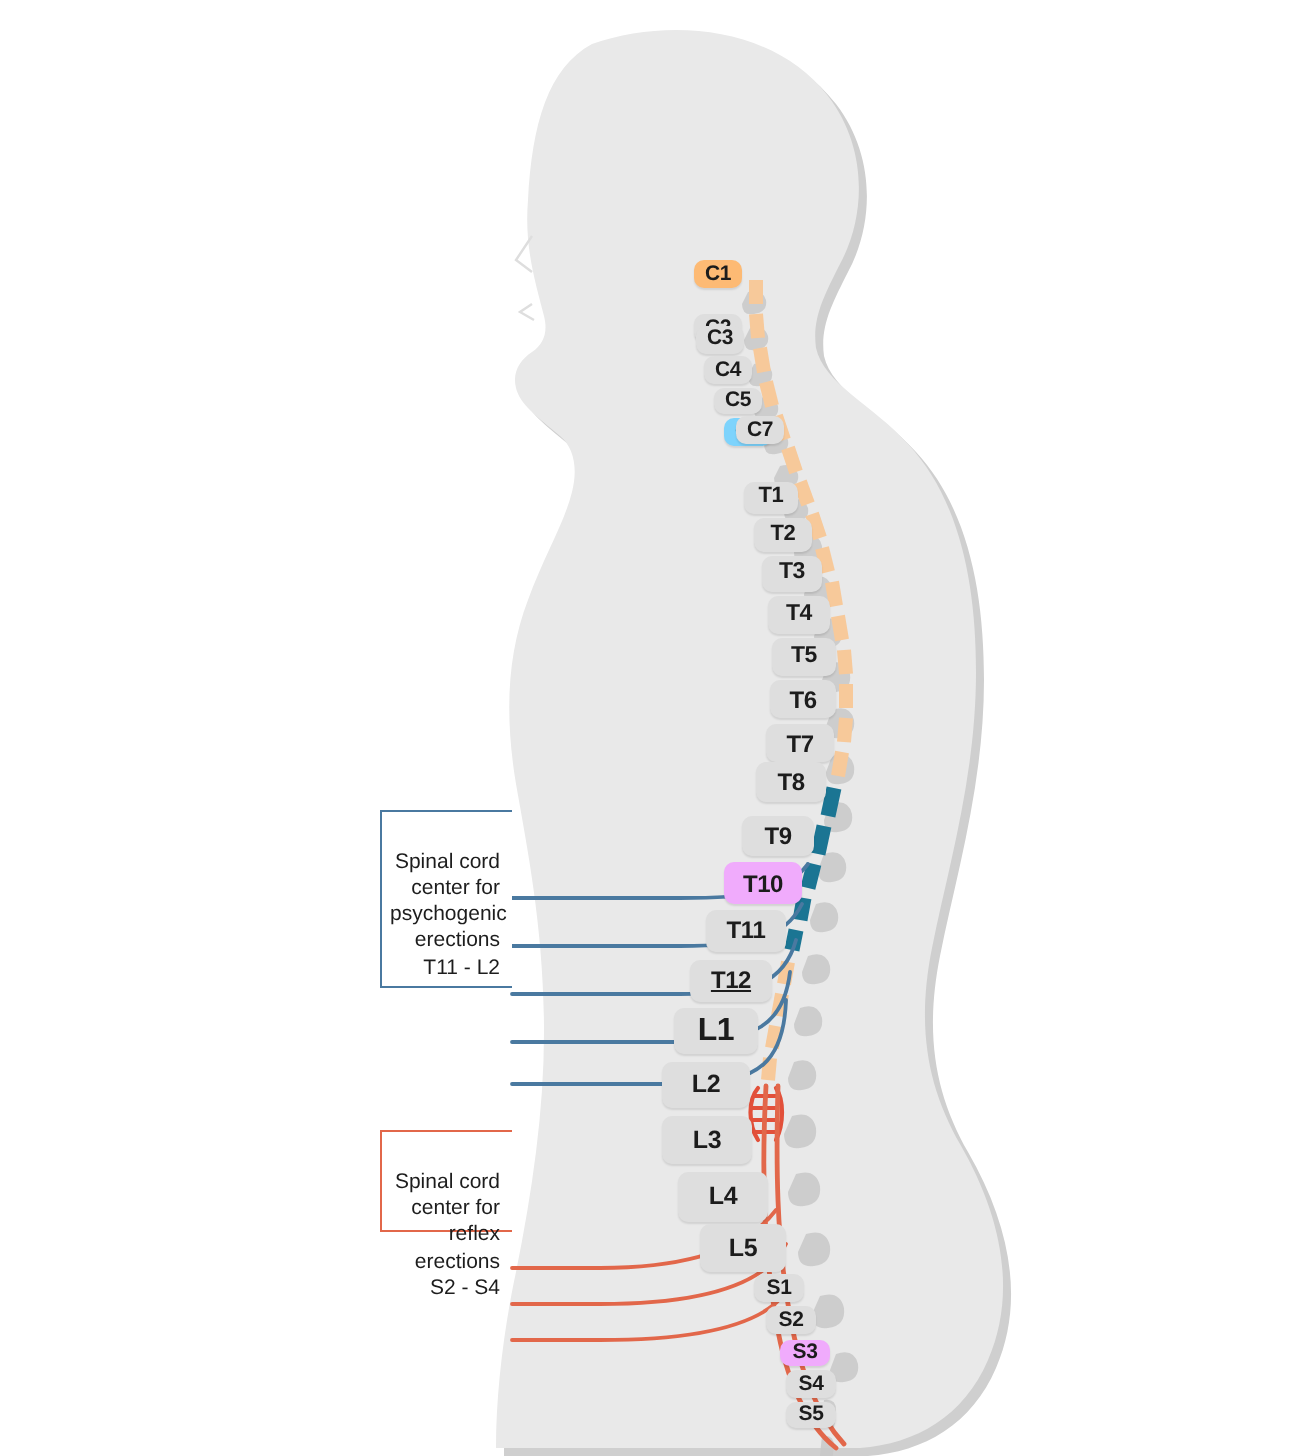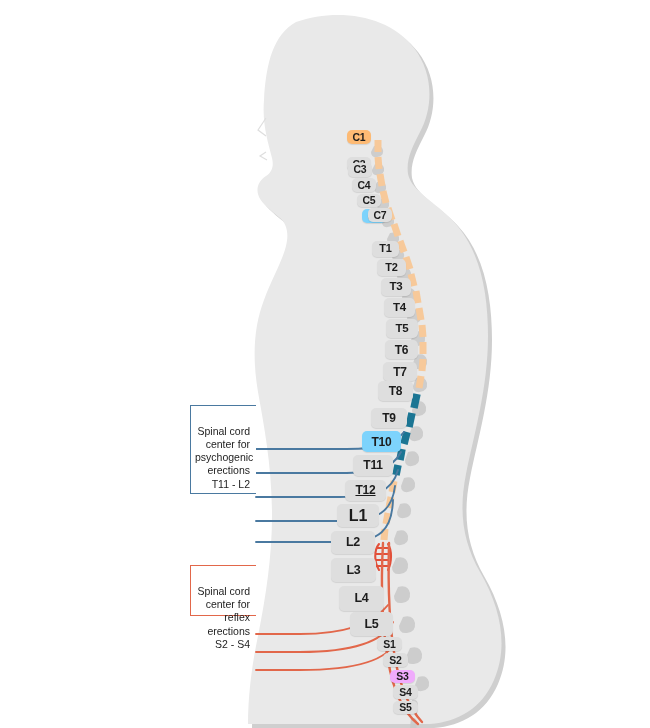--- a/index.html
+++ b/index.html
@@ -247,21 +247,21 @@
       <div class="vlabel sm" style="left: 368px; top: 208px; width: 24px; height: 13.65px; font-size: 10.5px; background: rgb(222, 222, 222); color: rgb(28, 28, 28);">C7</div>
       <div class="vlabel" style="left: 372px; top: 241.15px; width: 27px; height: 15.47px; font-size: 11px; background: rgb(222, 222, 222); color: rgb(28, 28, 28);">T1</div>
       <div class="vlabel" style="left: 377px; top: 259.35px; width: 29px; height: 16.38px; font-size: 11px; background: rgb(222, 222, 222); color: rgb(28, 28, 28);">T2</div>
       <div class="vlabel" style="left: 381px; top: 278.46px; width: 30px; height: 17.29px; font-size: 11.5px; background: rgb(222, 222, 222); color: rgb(28, 28, 28);">T3</div>
       <div class="vlabel" style="left: 384px; top: 298.48px; width: 31px; height: 18.2px; font-size: 11.5px; background: rgb(222, 222, 222); color: rgb(28, 28, 28);">T4</div>
       <div class="vlabel" style="left: 386px; top: 319.41px; width: 32px; height: 18.2px; font-size: 11.5px; background: rgb(222, 222, 222); color: rgb(28, 28, 28);">T5</div>
       <div class="vlabel" style="left: 385px; top: 340.34px; width: 33px; height: 19.11px; font-size: 12px; background: rgb(222, 222, 222); color: rgb(28, 28, 28);">T6</div>
       <div class="vlabel" style="left: 383px; top: 362.18px; width: 34px; height: 19.11px; font-size: 12px; background: rgb(222, 222, 222); color: rgb(28, 28, 28);">T7</div>
       <div class="vlabel" style="left: 378px; top: 381px; width: 35px; height: 20.02px; font-size: 12px; background: rgb(222, 222, 222); color: rgb(28, 28, 28);">T8</div>
       <div class="vlabel" style="left: 371px; top: 407.68px; width: 36px; height: 20.02px; font-size: 12px; background: rgb(222, 222, 222); color: rgb(28, 28, 28);">T9</div>
-      <div class="vlabel" style="left: 362px; top: 431.34px; width: 39px; height: 20.93px; font-size: 12px; background: #7dd3fc; color: rgb(28, 28, 28);">T10</div>
+      <div class="vlabel" style="left: 362px; top: 431.34px; width: 39px; height: 20.93px; font-size: 12px; background: #f0abfc; color: rgb(28, 28, 28);">T10</div>
       <div class="vlabel" style="left: 353px; top: 455px; width: 40px; height: 20.93px; font-size: 12px; background: rgb(222, 222, 222); color: rgb(28, 28, 28);">T11</div>
       <div class="vlabel" style="left: 345px; top: 479.57px; width: 41px; height: 21.84px; font-size: 12px; background: rgb(222, 222, 222); color: rgb(28, 28, 28); text-decoration: underline;">T12</div>
       <div class="vlabel" style="left: 337px; top: 504.14px; width: 42px; height: 22.75px; font-size: 16px; background: rgb(222, 222, 222); color: rgb(28, 28, 28);">L1</div>
       <div class="vlabel" style="left: 331px; top: 530.53px; width: 44px; height: 23.66px; font-size: 12.5px; background: rgb(222, 222, 222); color: rgb(28, 28, 28);">L2</div>
       <div class="vlabel" style="left: 331px; top: 557.83px; width: 45px; height: 24.57px; font-size: 12.5px; background: rgb(222, 222, 222); color: rgb(28, 28, 28);">L3</div>
       <div class="vlabel" style="left: 339px; top: 586.04px; width: 45px; height: 24.57px; font-size: 12.5px; background: rgb(222, 222, 222); color: rgb(28, 28, 28);">L4</div>
       <div class="vlabel" style="left: 350px; top: 612.43px; width: 43px; height: 23.66px; font-size: 12.5px; background: rgb(222, 222, 222); color: rgb(28, 28, 28);">L5</div>
       <div class="vlabel sm" style="left: 377px; top: 637px; width: 25px; height: 13.65px; font-size: 10.5px; background: rgb(222, 222, 222); color: rgb(28, 28, 28);">S1</div>
       <div class="vlabel sm" style="left: 383px; top: 653.38px; width: 25px; height: 13.65px; font-size: 10.5px; background: rgb(222, 222, 222); color: rgb(28, 28, 28);">S2</div>
       <div class="vlabel sm" style="left: 390px; top: 669.76px; width: 25px; height: 13.65px; font-size: 10.5px; background: #f0abfc; color: rgb(28, 28, 28);">S3</div>

